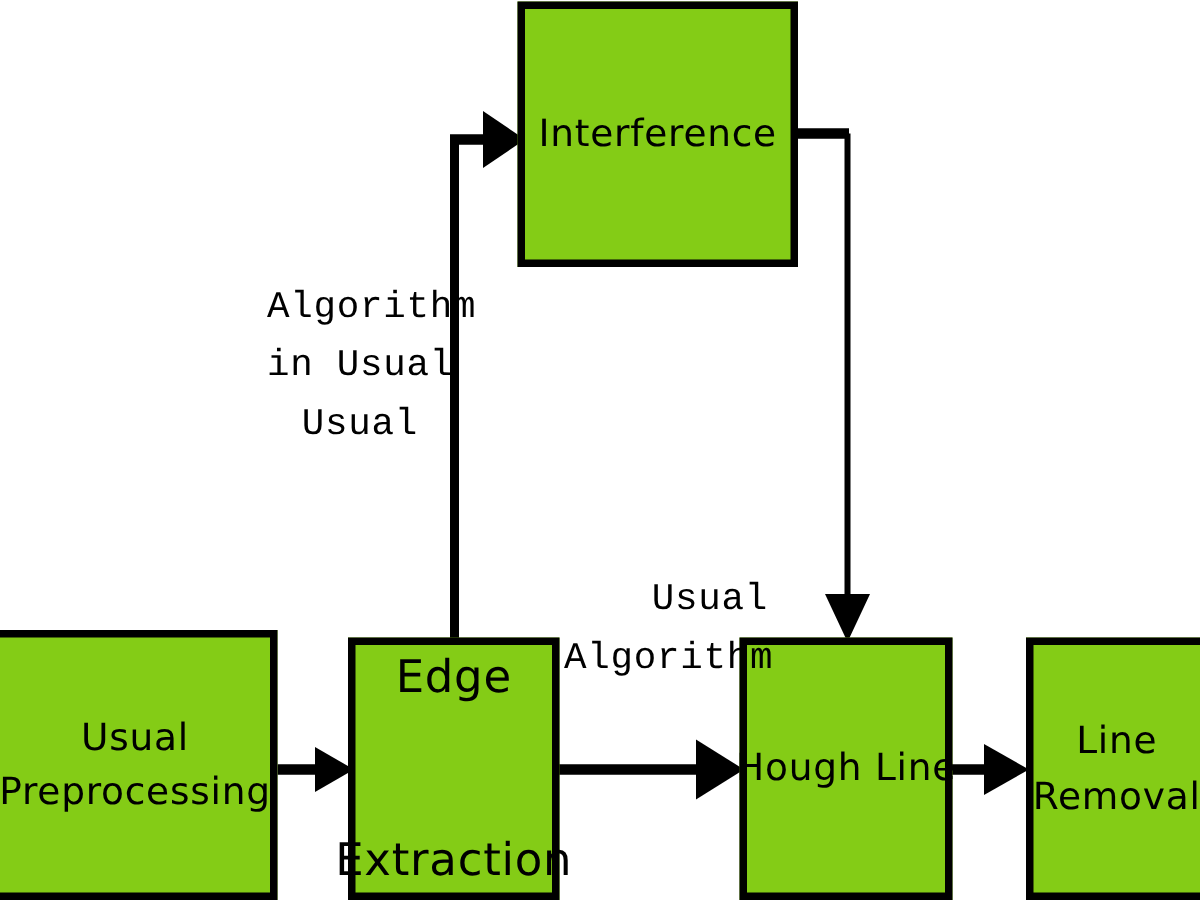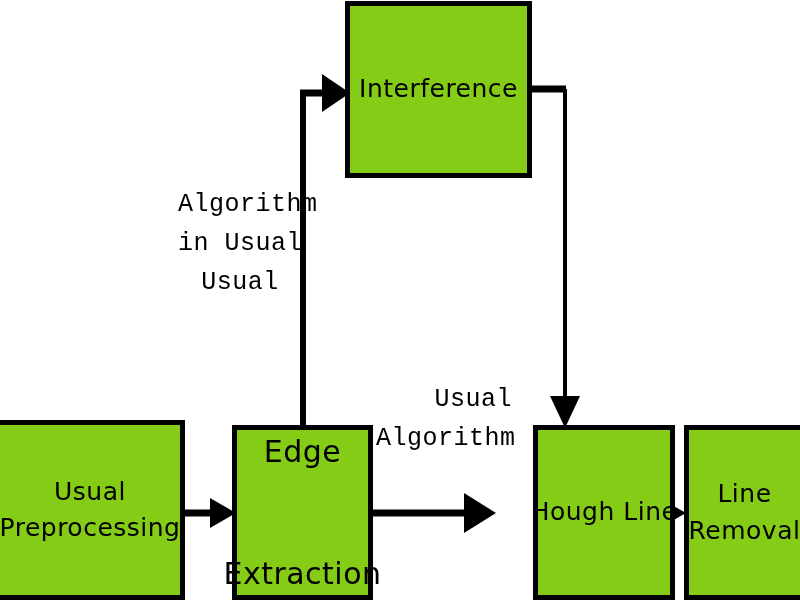--- a/index.html
+++ b/index.html
@@ -58,21 +58,20 @@
     height: 175px;
     font-size: 30px;
     justify-content: space-between;
   }
   #node-hough-line-detection {
     left: 493px;
     top: 425px;
     width: 142px;
     height: 175px;
     font-size: 25px;
-    margin-left: 40px;
   }
   #node-line-fitting {
     left: 684px;
     top: 425px;
     width: 121px;
     height: 175px;
     font-size: 25px;
   }
   #node-interference-point-removal {
     left: 345px;

